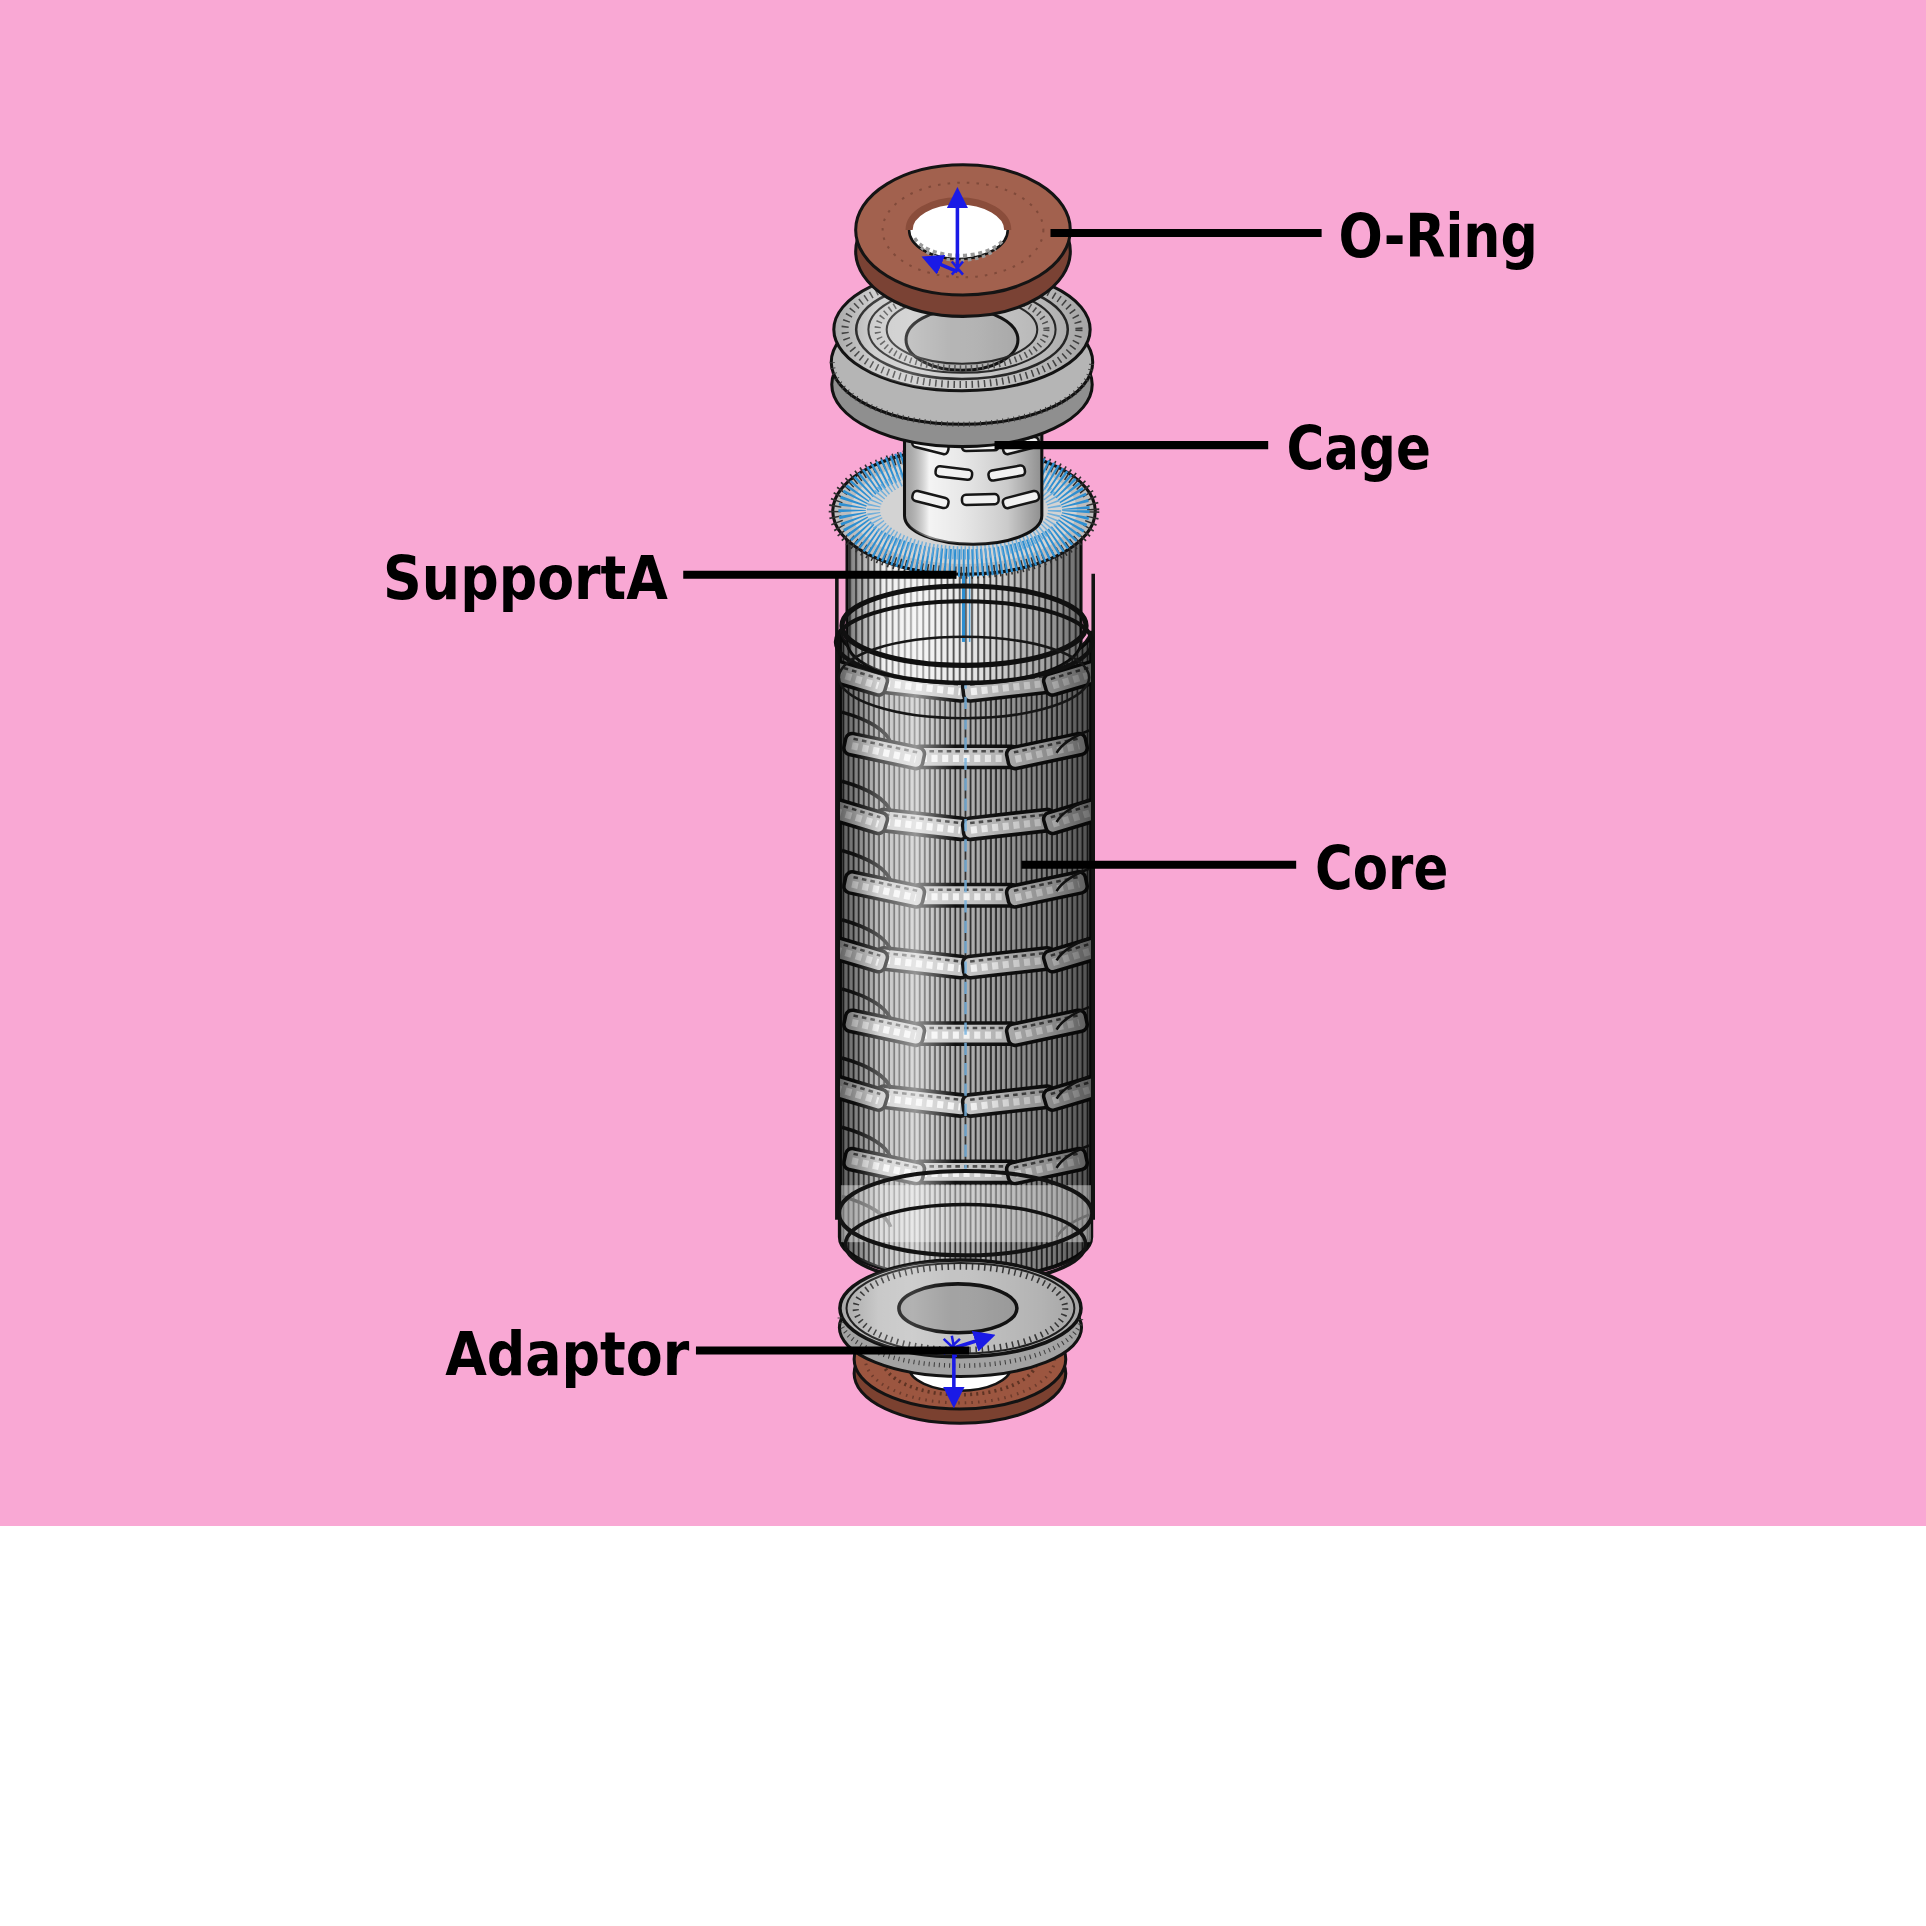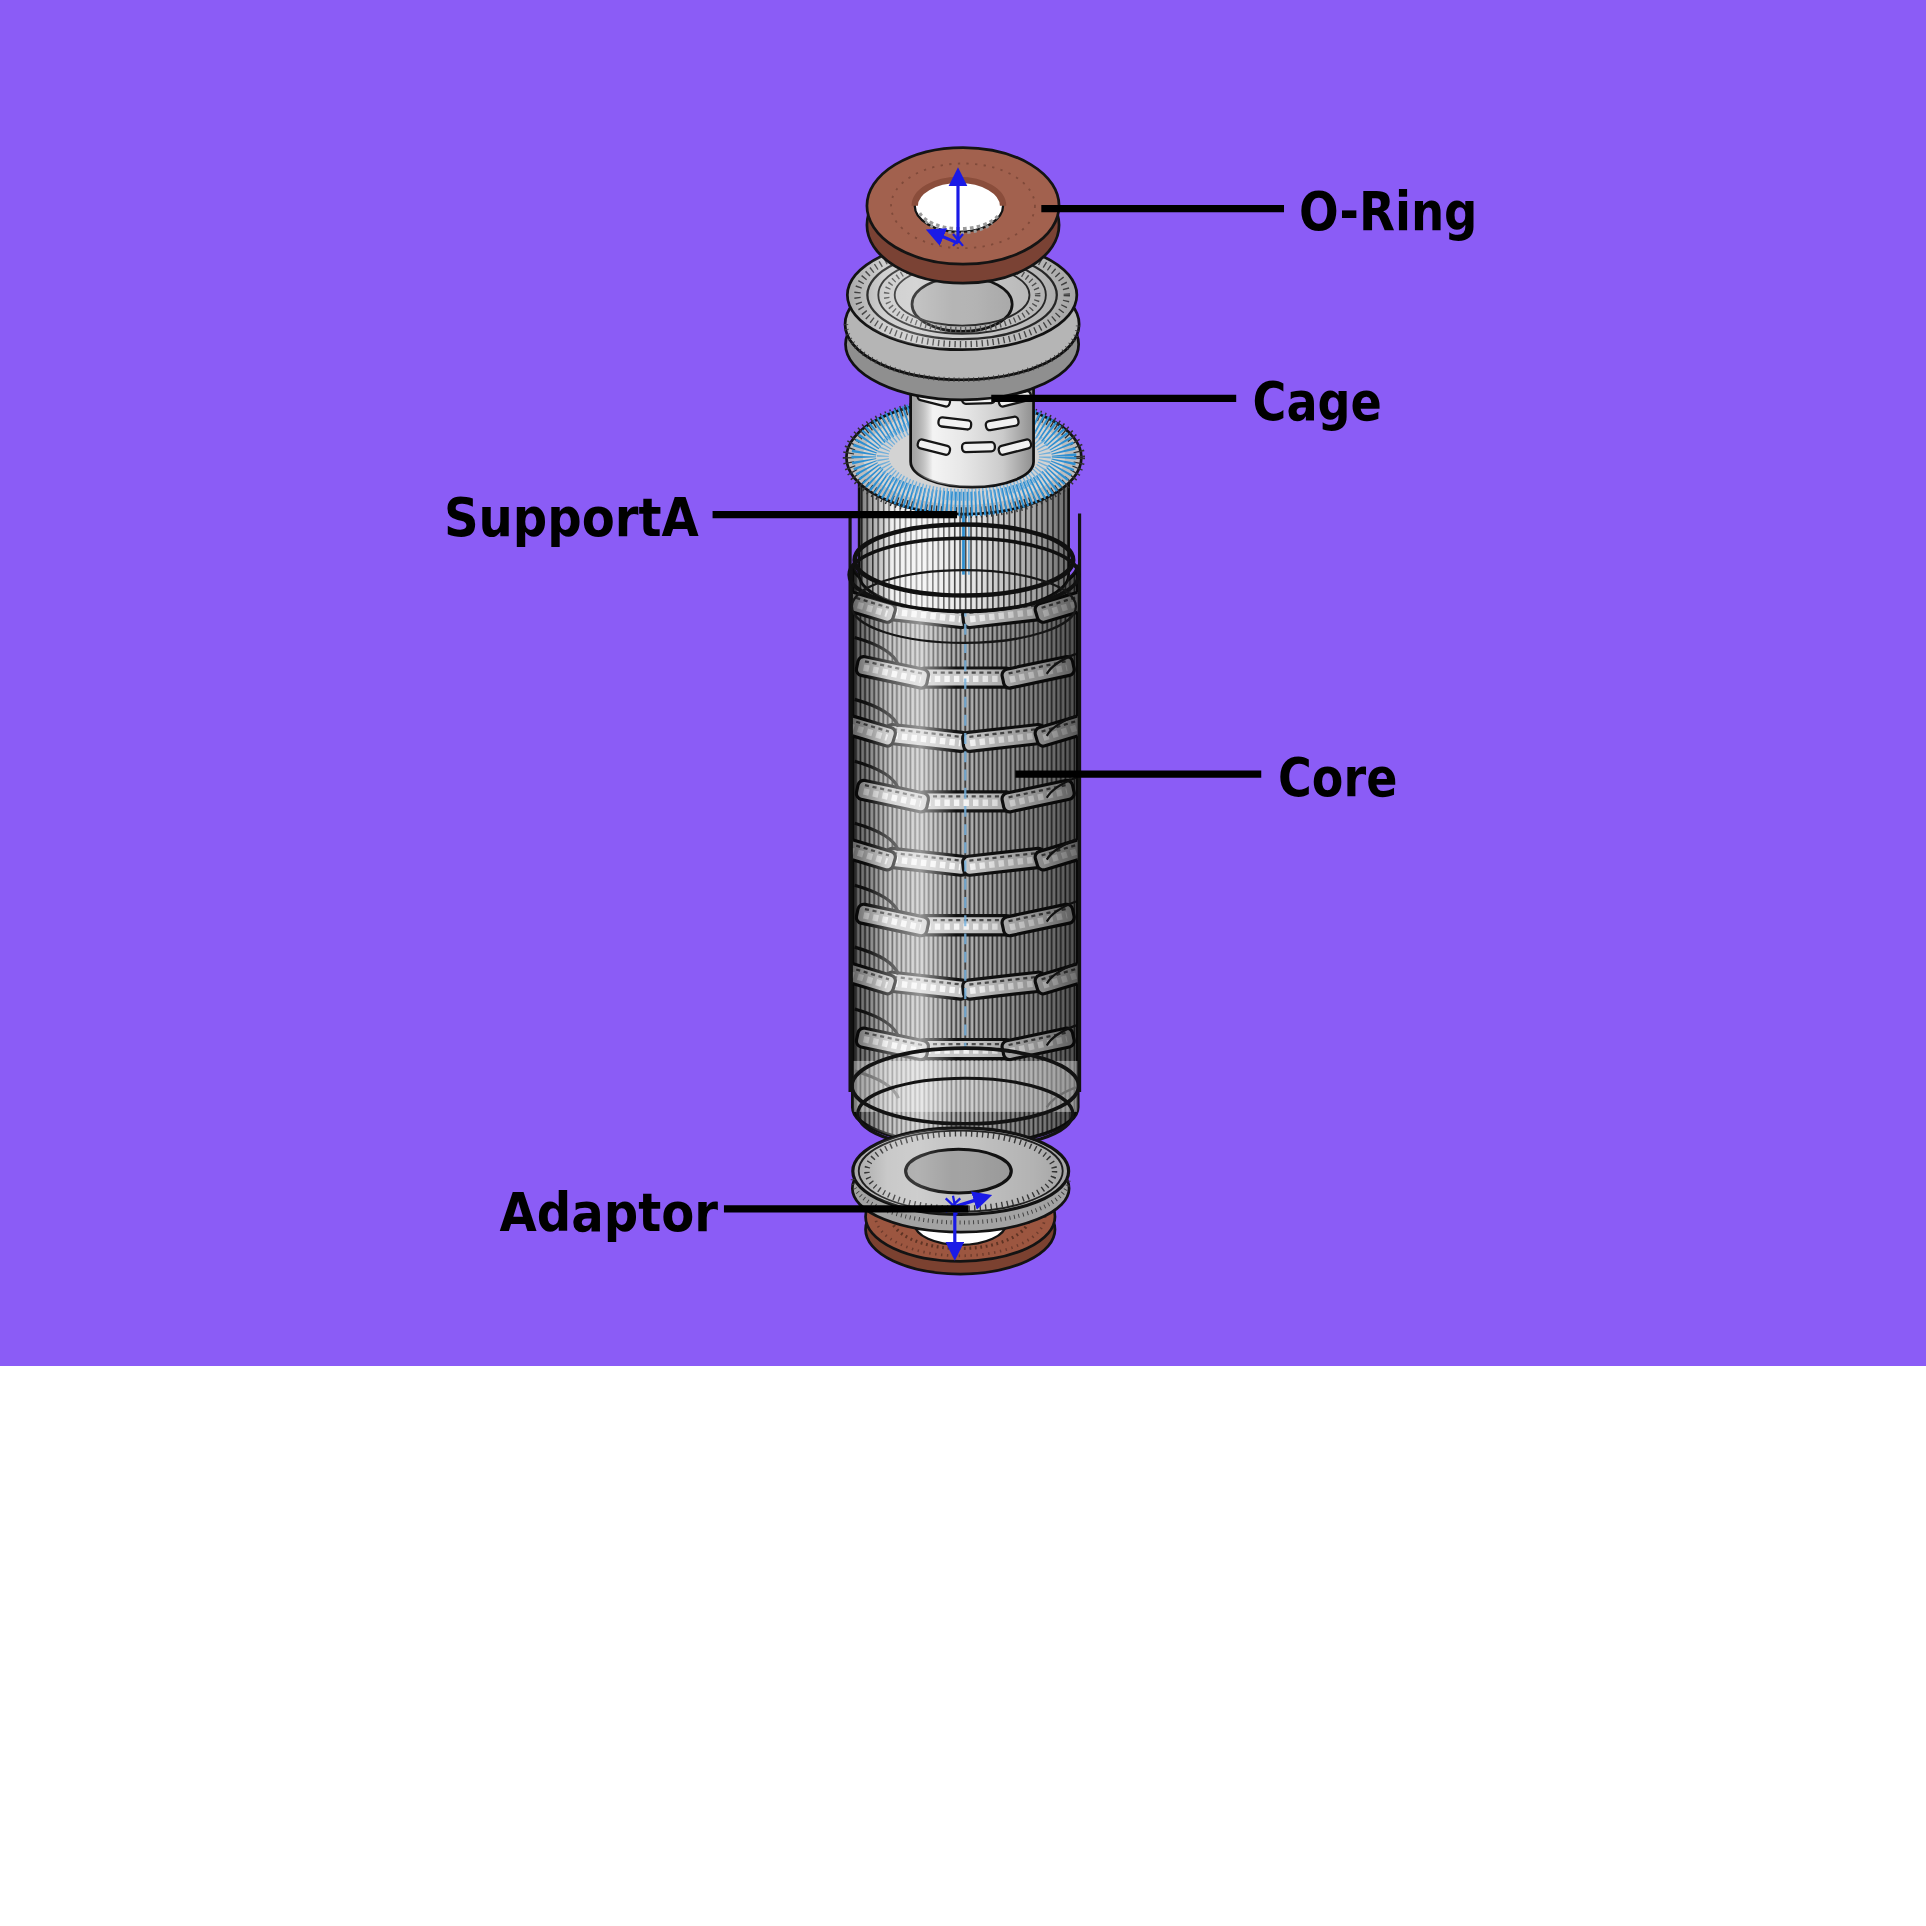--- a/index.html
+++ b/index.html
@@ -1,16 +1,16 @@
 <!DOCTYPE html>
 <html style="font-size:10.3px"><head>
 <meta charset="utf-8">
 <style>
   html,body{margin:0;padding:0;background:#fff;}
-  .stage{width:1926px;height:1366px;background:#8b5cf6;position:relative;overflow:hidden;}
+  .stage{width:1926px;height:1526px;background:#f9a8d4;position:relative;overflow:hidden;}
   svg{display:block;width:100%;height:100%;}
   .lbl{font:700 118px "DejaVu Sans","Liberation Sans",sans-serif;fill:#000;}
 </style>
 </head>
 <body>
 
 <div class="stage">
 <svg id="assembly" viewBox="0 0 3000 3000" xmlns="http://www.w3.org/2000/svg">
   <defs>
     <pattern id="patSupport" width="12" height="30" patternUnits="userSpaceOnUse">

